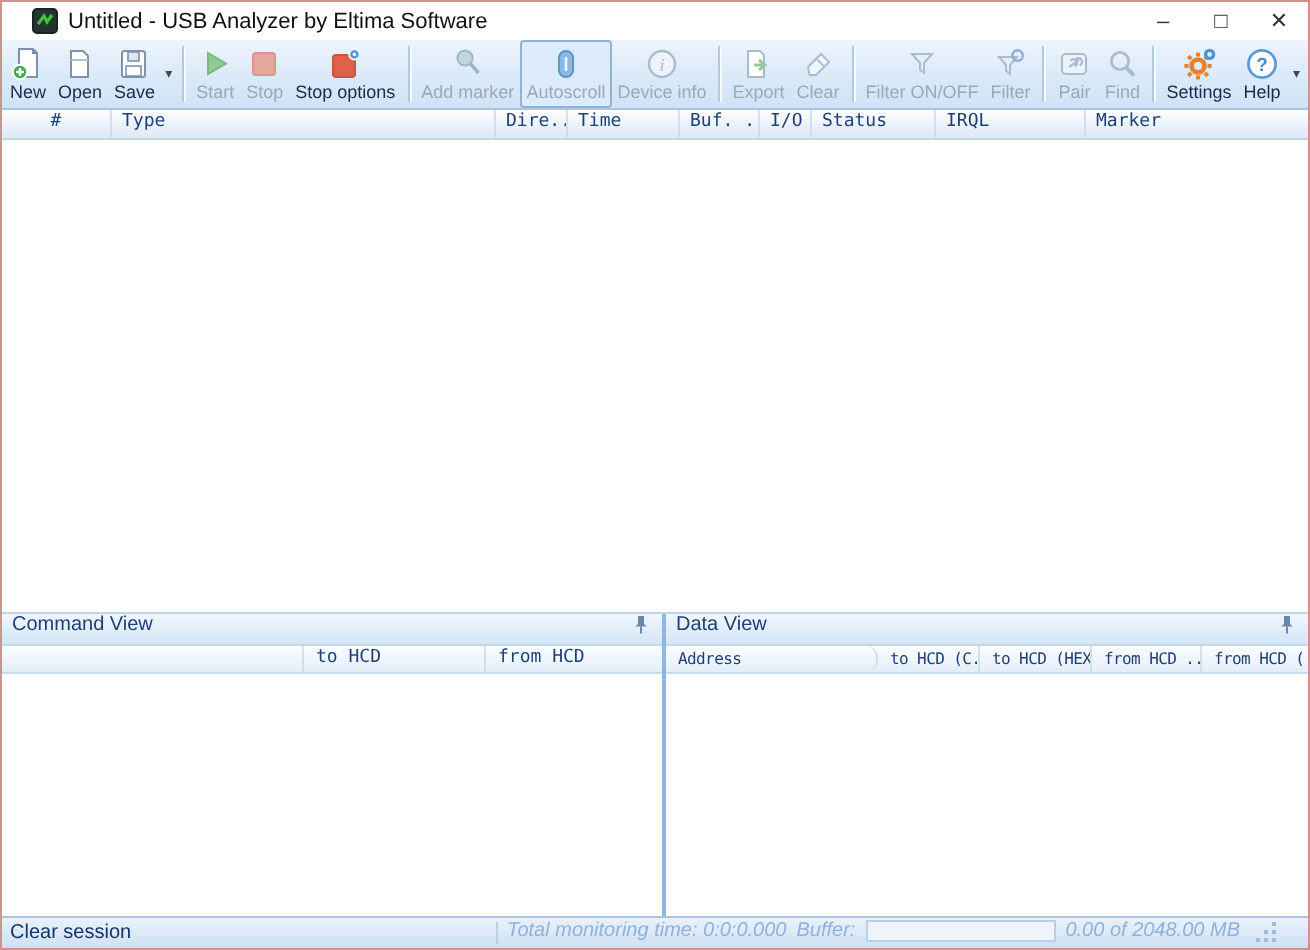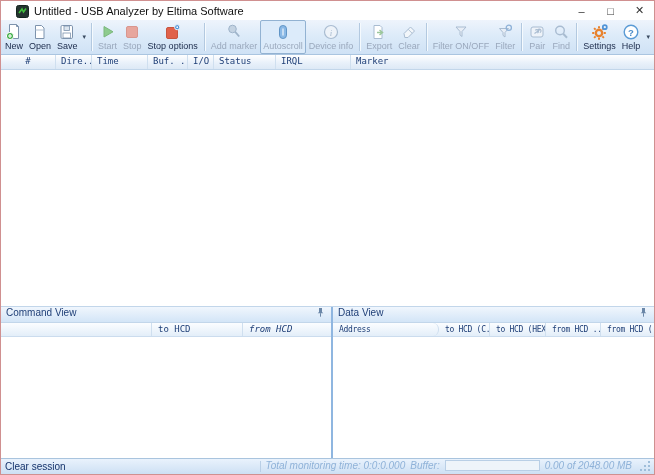--- a/index.html
+++ b/index.html
@@ -70,34 +70,34 @@
   .panel-cols {
     height:14px; flex:0 0 14px;
     background:linear-gradient(180deg,#fbfdff 0%,#e3eef9 100%);
     border-bottom:1px solid #cbdcee;
     display:flex;
     font-family:"DejaVu Sans Mono", monospace; font-size:9px; color:#1f3f77;
   }
   .pc-cell { border-right:1px solid #cfdfef; padding:1px 0 0 6px; white-space:nowrap; overflow:hidden; }
   .cv-0 { width:151px; }
   .cv-1 { width:91px; }
-  .cv-2 { flex:1; border-right:none;font-style:italic; }
+  .cv-2 { flex:1; border-right:none; }
   .dv-cell { font-size:8px; letter-spacing:-0.3px; padding-top:2px; }
   .dv-0 { width:106px;border-radius:6px; }
   .dv-1 { width:51px; }
   .dv-2 { width:56px; }
   .dv-3 { width:55px; }
   .dv-4 { flex:1; border-right:none; }
   .panel-body { flex:1; background:#ffffff; }
   
   .statusbar {
     height:16px; flex:0 0 16px;
     background:linear-gradient(180deg,#e9f2fc 0%,#cde0f4 100%);
     border-top:1px solid #a9c4de;
-    display:flex; align-items:center; font-size:10px; padding:0 2px 0 4px;
+    display:flex; align-items:center; font-size:10px; padding:0 14px 0 4px;
   }
   .status-session { color:#15336b; flex:1; white-space:nowrap; }
   .status-sep { width:1px; height:11px; background:#b9cfe6; margin:0 5px; }
   .status-right { display:flex; align-items:flex-start; gap:5px; color:#8fb2d8; white-space:nowrap;font-style:italic; }
   .buffer-bar { width:95px; height:11px; background:#eef4fa; border:1px solid #b9cfe6; }
   .grip { width:13px; height:13px; margin-left:2px; }
 </style>
 </head>
 <body>
 
@@ -305,20 +305,21 @@
           </svg>
       </span>
       <span class="tb-label">Help</span>
     </div>
 
     <div class="tb-overflow">▾</div>
   </div>
 
   <div class="grid-header">
     <div class="gh-cell gh-num">#</div>
+    <div class="gh-cell gh-type">Type</div>
     <div class="gh-cell gh-dir">Dire...</div>
     <div class="gh-cell gh-time">Time</div>
     <div class="gh-cell gh-buf">Buf. ...</div>
     <div class="gh-cell gh-io">I/O</div>
     <div class="gh-cell gh-status">Status</div>
     <div class="gh-cell gh-irql">IRQL</div>
     <div class="gh-cell gh-marker">Marker</div>
   </div>
 
   <div class="main-list"></div>

